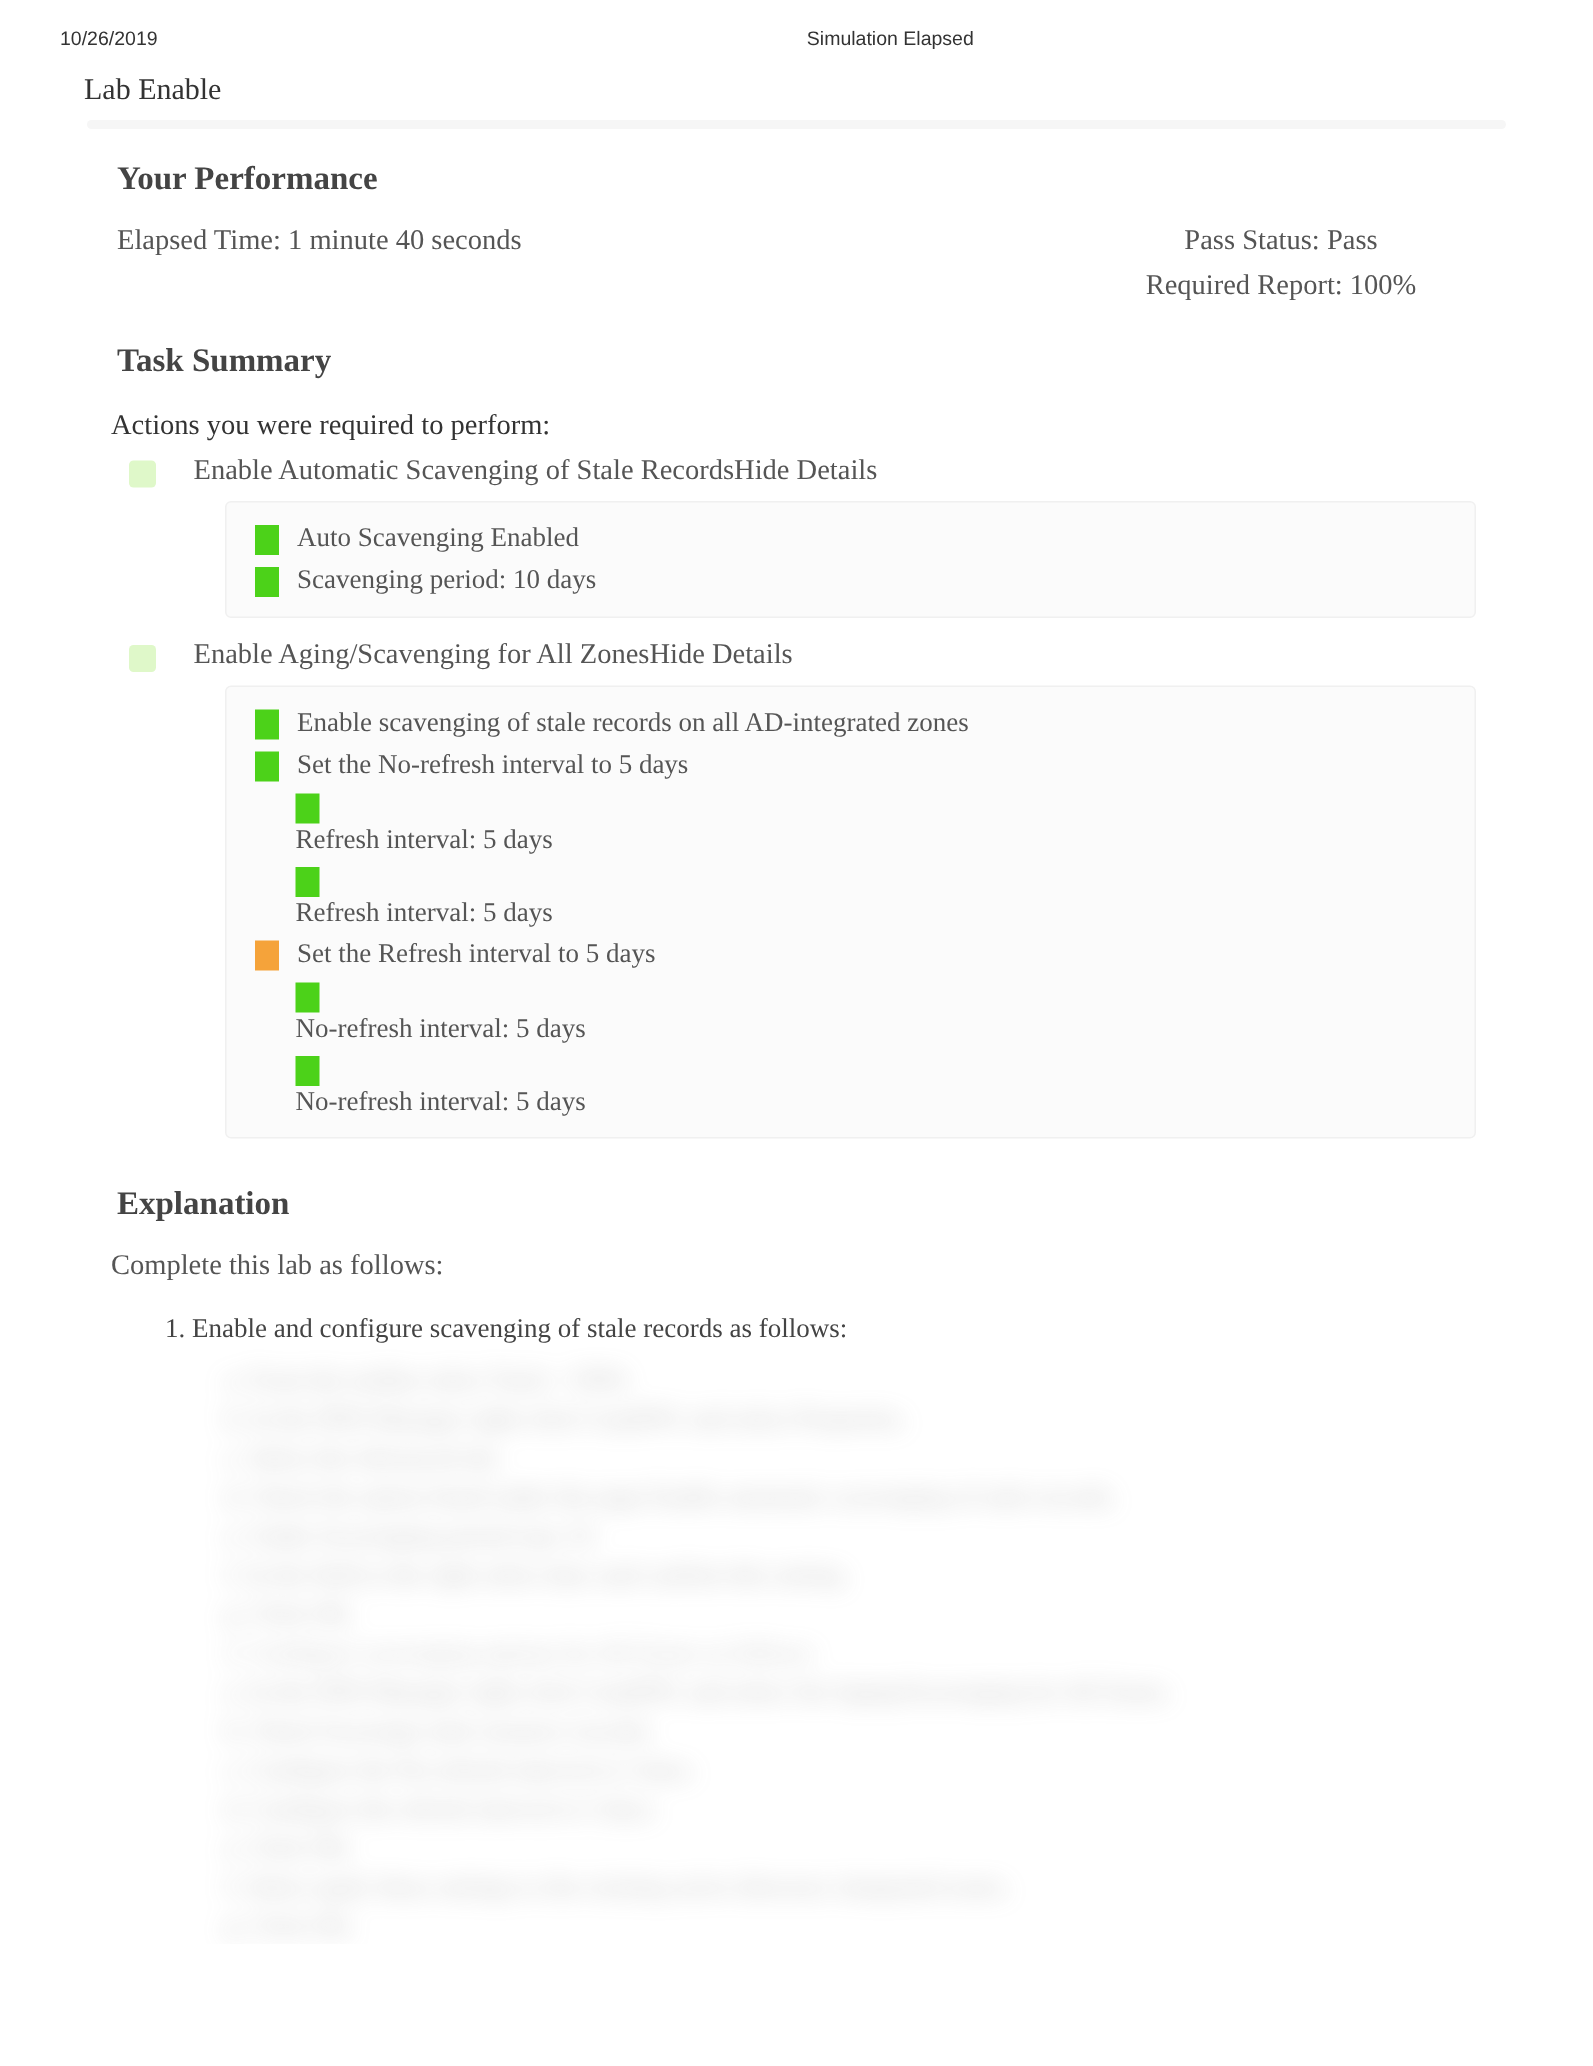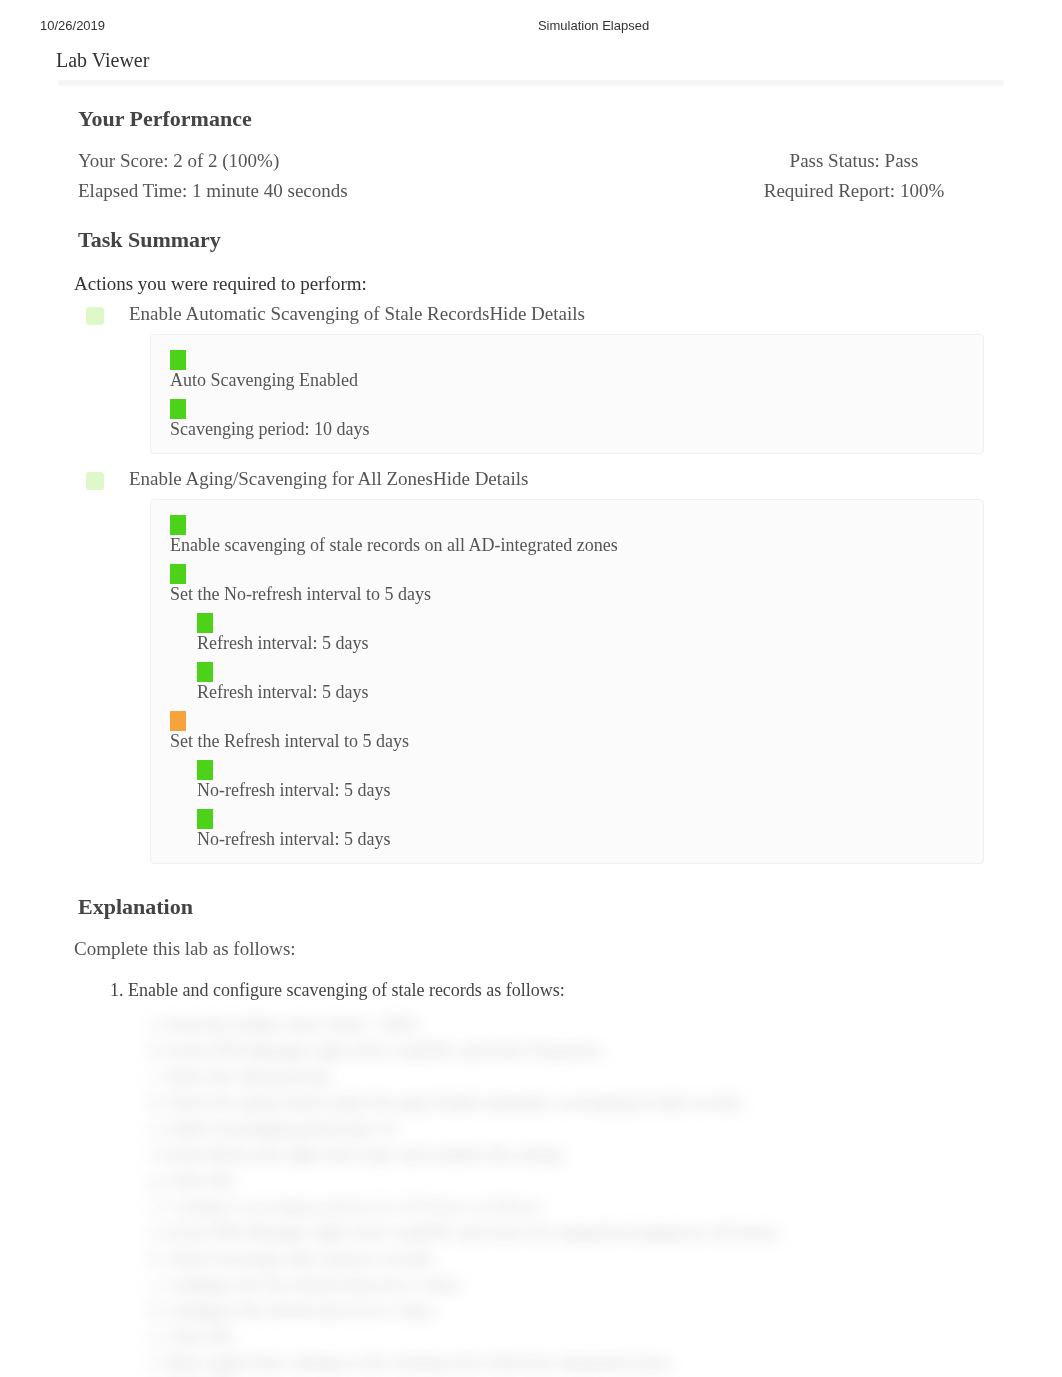--- a/index.html
+++ b/index.html
@@ -91,21 +91,21 @@
     width: 16px;
     height: 20px;
     background: #4cd219;
     margin-right: 12px;
     margin-top: 2px;
     flex: 0 0 auto;
   }
   .detail-marker.orange {
     background: #f5a33a;
   }
-  .indent-1 { padding-left: 3px; flex-direction: column; }
+  .indent-1 { padding-left: 3px; }
   .indent-2 { padding-left: 30px; flex-direction: column; }
   .explain-intro {
     font-size: 19px;
     color: #555;
     padding: 4px 0 18px 74px;
   }
   .explain-list {
     font-size: 18px;
     color: #444;
     padding: 0 0 0 110px;
@@ -132,31 +132,28 @@
 </head>
 <body>
 
 <div class="page">
 
   <div class="header-row">
     <div class="header-date">10/26/2019</div>
     <div class="header-title">Simulation Elapsed</div>
   </div>
 
-  <div class="report-title">Lab Viewer</div>
+  <div class="report-title">Lab Enable</div>
 
   <div class="divider"></div>
 
   <div class="section-heading">Your Performance</div>
 
   <div class="perf-block">
     <div class="perf-left">
-      <div>
-        <span>Your Score: </span><span>2 of 2 (100%)</span>
-      </div>
       <div>
         <span>Elapsed Time: </span><span>1 minute 40 seconds</span>
       </div>
     </div>
     <div class="perf-right">
       <div>
         <span>Pass Status: </span><span>Pass</span>
       </div>
       <div>
         <span>Required Report: </span><span>100%</span>

